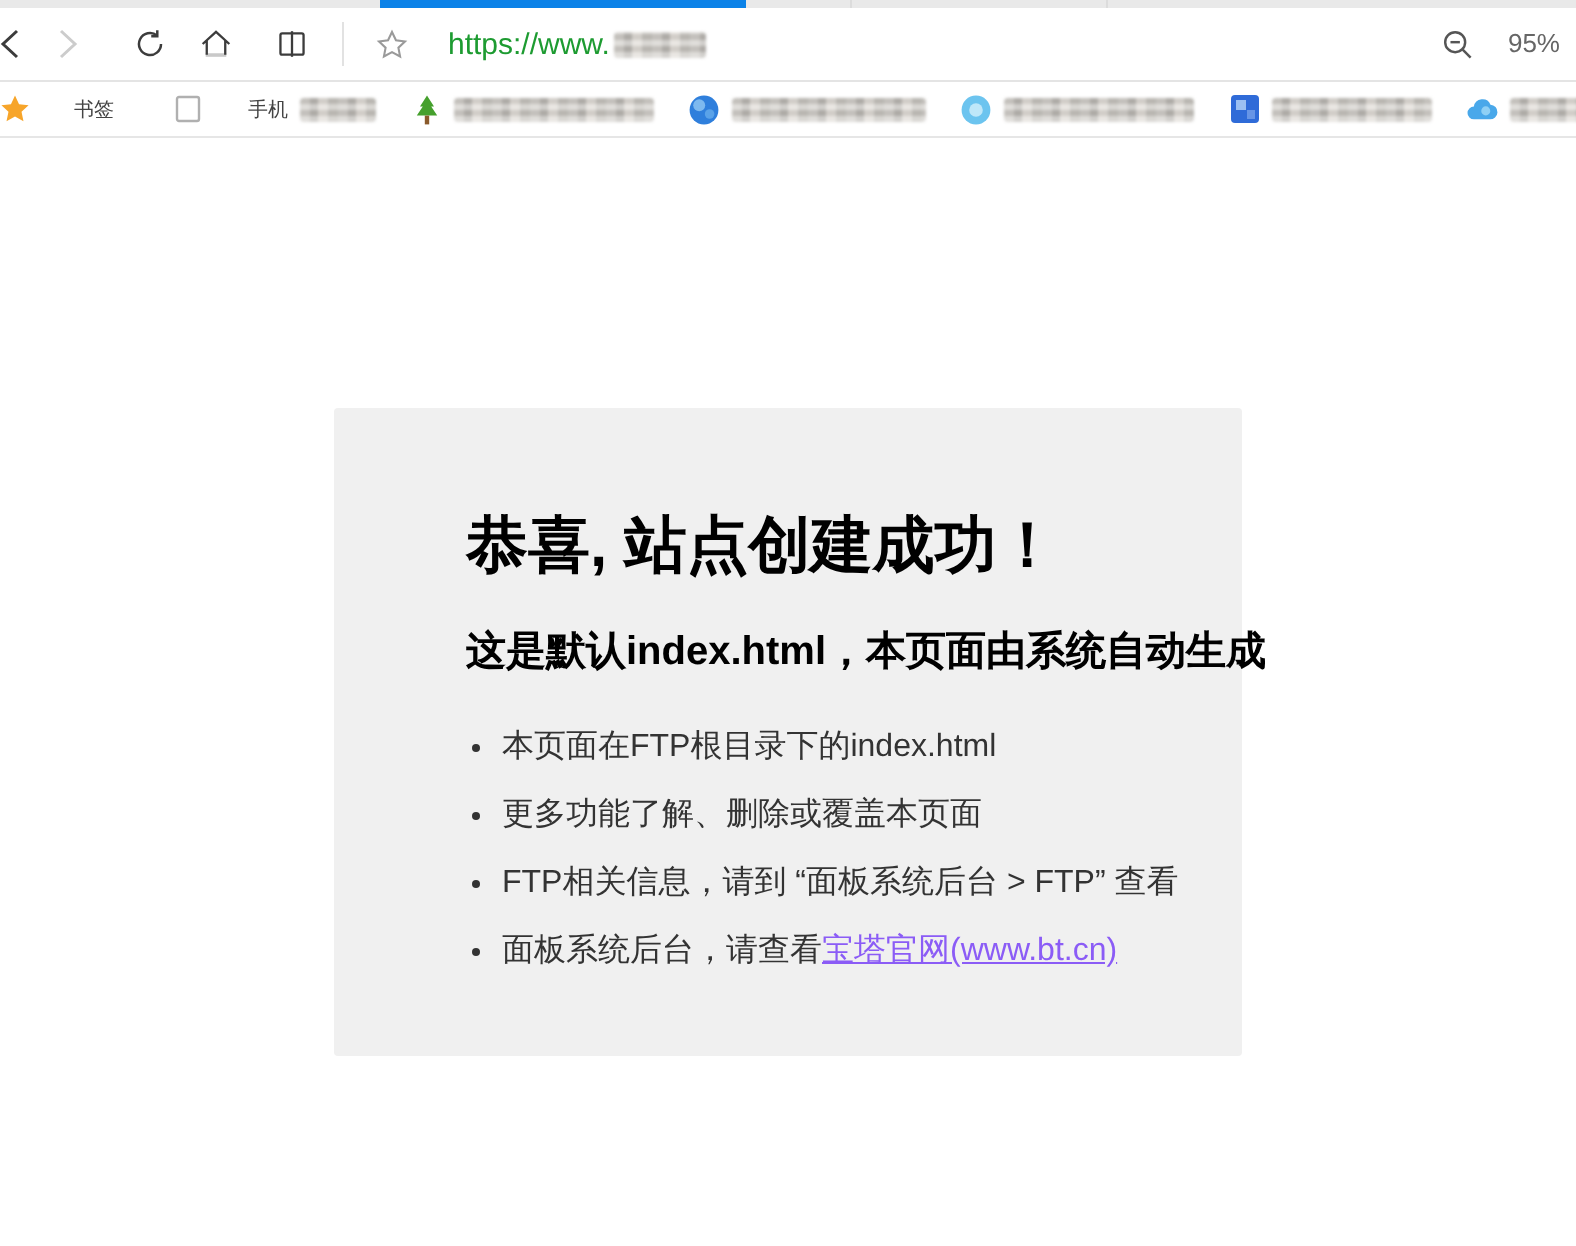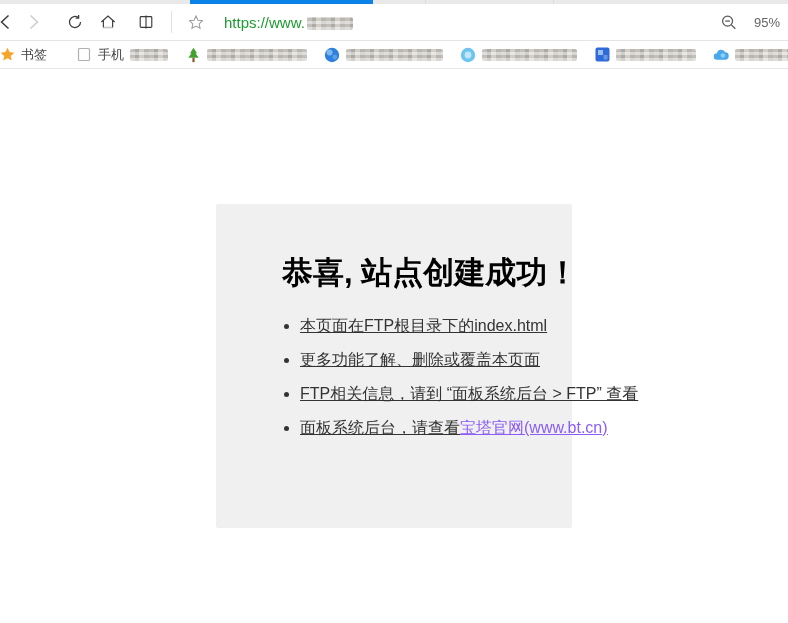--- a/index.html
+++ b/index.html
@@ -19,50 +19,50 @@
   
   .toolbar{height:36px;display:flex;align-items:center;border-bottom:1px solid #e4e4e4;background:#fff;}
   .tbtn{background:none;border:none;padding:0;width:24px;height:28px;display:flex;align-items:center;justify-content:center;cursor:pointer;}
   .tbtn svg{display:block;}
   .btn-back{margin-left:-6px;}
   .btn-forward{margin-left:3px;}
   .btn-refresh{margin-left:18px;}
   .btn-home{margin-left:9px;}
   .btn-book{margin-left:14px;}
   .vsep{width:1px;height:22px;background:#e2e2e2;margin:0 12px 0 13px;}
-  .address{flex:1;display:flex;align-items:center;min-width:0;}
+  .address{flex:1;display:flex;min-width:0;}
   .btn-star{margin-right:4px;}
   .url-prefix{color:#1d9b31;font-size:15px;margin-left:12px;white-space:nowrap;}
   .blur-chip{display:inline-block;height:13px;border-radius:2px;
     background:
       repeating-linear-gradient(0deg, rgba(255,255,255,.35) 0 3px, rgba(0,0,0,.06) 3px 6px),
       repeating-linear-gradient(90deg,#cfccc7 0 5px,#b8b5b0 5px 9px,#dedad4 9px 14px,#c4c1bc 14px 19px);
     filter:blur(.7px);vertical-align:middle;}
   .url-chip{width:46px;margin-left:2px;margin-top:2px;}
-  .zoom-ctl{margin-left:auto;display:flex;align-items:center;gap:17px;padding-right:8px;cursor:pointer;}
+  .zoom-ctl{margin-left:auto;display:flex;align-items:flex-start;gap:17px;padding-right:8px;cursor:pointer;}
   .zoom-text{font-size:13px;color:#666;}
 
   
   .bookmarks{height:27px;display:flex;align-items:center;border-bottom:1px solid #e6e6e6;background:#fff;padding-left:2px;}
   .bm{display:flex;align-items:center;gap:6px;margin-right:17px;cursor:pointer;white-space:nowrap;}
-  .bm-label{font-size:13px;color:#444;}
+  .bm-label{font-size:10px;color:#444;margin-left:16px;}
   .bm-star{margin-left:-3px;}
   .bsep{width:1px;height:16px;background:#ddd;margin:0 10px 0 2px;}
   .cw38{width:38px;} .cw100{width:100px;} .cw97{width:97px;} .cw95{width:95px;} .cw80{width:80px;} .cw110{width:110px;}
   .bm .blur-chip{height:12px;}
   .icon16{width:16px;height:16px;display:flex;align-items:center;justify-content:center;}
 
   
   .content{height:555px;background:#fff;}
-  .success-box{width:356px;height:324px;margin:135px auto 0;background:#f0f0f0;border-radius:2px;
+  .success-box{width:454px;height:324px;margin:135px auto 0;background:#f0f0f0;border-radius:2px;
     padding:52px 0 16px 66px;box-sizing:border-box;}
   .success-box h1{margin:0;font-size:31px;line-height:34px;color:#000;font-weight:700;white-space:nowrap;}
   .success-box h3{margin:25px 0 0;font-size:20px;line-height:23px;color:#000;font-weight:700;white-space:nowrap;}
   .success-box ul{margin:27px 0 0;padding:0 0 0 18px;list-style:disc;}
-  .success-box li{font-size:16px;line-height:17px;color:#333;margin-bottom:17px;white-space:nowrap;text-decoration:underline;}
+  .success-box li{font-size:16px;line-height:17px;color:#333;margin-bottom:17px;white-space:nowrap;}
   .bt-link{color:#8b5cf6;text-decoration:underline;cursor:pointer;}
 </style>
 </head>
 <body>
 
 <div class="browser">
 
   <div class="top-strip">
     <div class="loading-bar"></div>
     <div class="tab-sep s1"></div>
@@ -196,20 +196,21 @@
           <circle cx="10.5" cy="7.5" r="2.4" fill="#8fd0f5"></circle>
         </svg>
       </span>
       <span class="blur-chip cw110"></span>
     </div>
   </div>
 
   <div class="content">
     <div class="success-box">
       <h1>恭喜, 站点创建成功！</h1>
+      <h3>这是默认index.html，本页面由系统自动生成</h3>
       <ul>
         <li>本页面在FTP根目录下的index.html</li>
         <li>更多功能了解、删除或覆盖本页面</li>
         <li>FTP相关信息，请到 “面板系统后台 &gt; FTP”  查看</li>
         <li><span>面板系统后台，请查看</span><a href="#" class="bt-link">宝塔官网(www.bt.cn)</a></li>
       </ul>
     </div>
   </div>
 
 </div>

